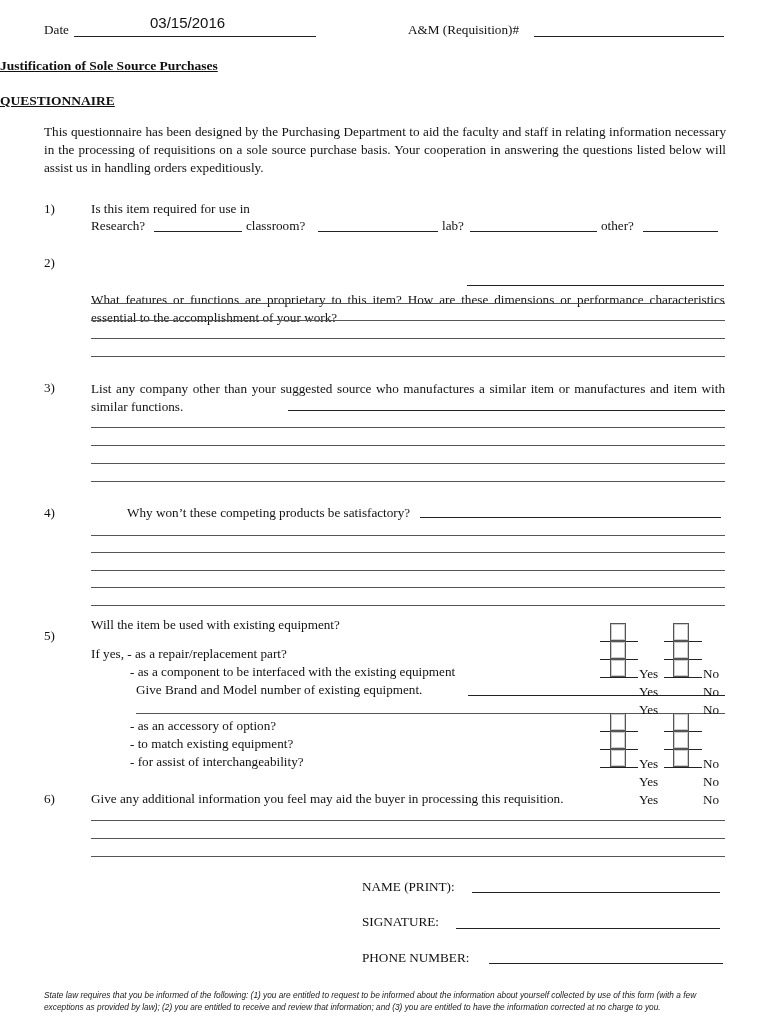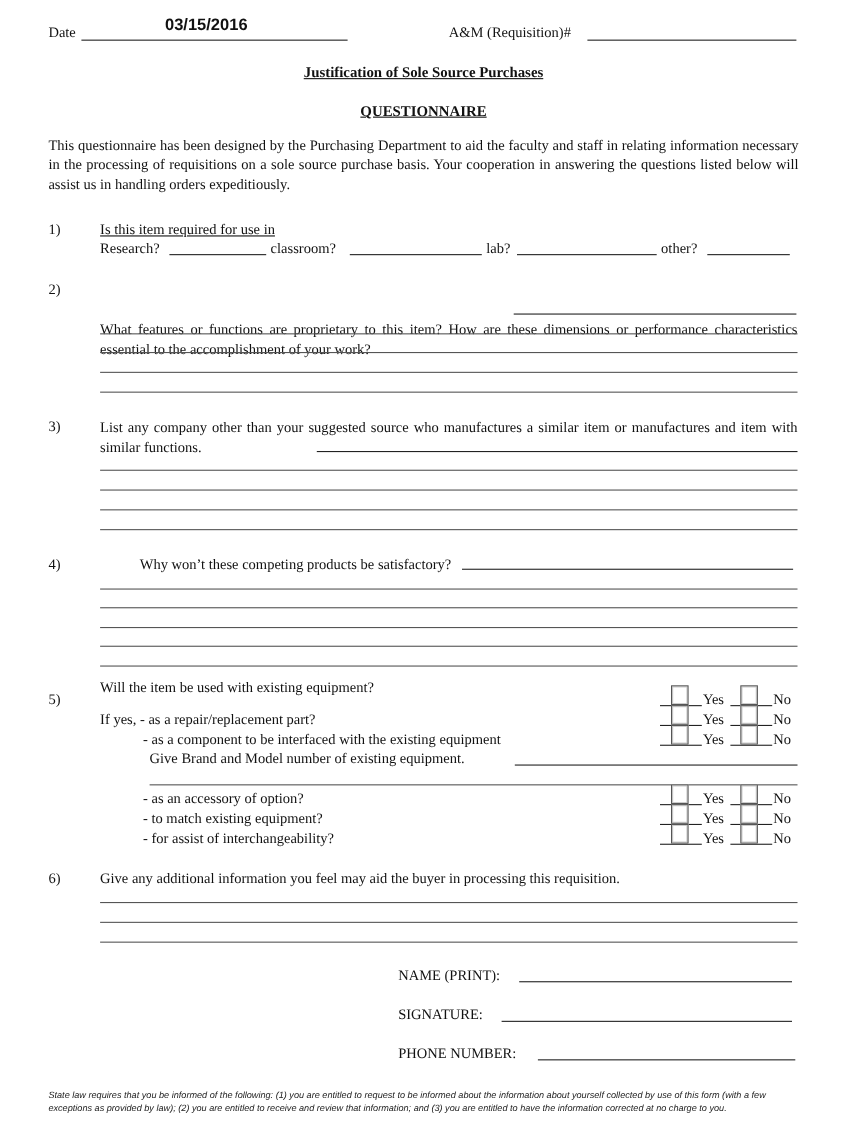--- a/index.html
+++ b/index.html
@@ -10,39 +10,39 @@
       font-size: 13.2px;
       color: #111;
       overflow: hidden;
     }
     .abs { position: absolute; white-space: nowrap; }
     .uline { position: absolute; height: 0; border-bottom: 1px solid #222; }
     .gline { position: absolute; height: 0; border-bottom: 1.5px solid #555; }
     .field-input {
       position: absolute; border: none; background: transparent;
       font-family: "Liberation Sans", "DejaVu Sans", sans-serif;
-      font-size: 15px; color: #111; outline: none; font-weight: bold;
+      font-size: 15px; color: #111; outline: none;
     }
     .title {
-      position: absolute; left: 0; width: 770px; text-align: center;
+      position: absolute; left: 0; width: 770px; 
       font-weight: bold; text-decoration: underline; font-size: 13.5px;
     }
     .para {
       position: absolute; left: 44px; width: 682px;
       text-align: justify; line-height: 18px; white-space: normal;
     }
     .num { position: absolute; left: 44px; }
     .qtext { position: absolute; left: 91px; width: 634px; line-height: 18px; white-space: normal; text-align: justify; }
     .chk {
       position: absolute; width: 16px; height: 18px;
       border: 1.5px solid #555; background: #fff;
       box-shadow: inset 0 0 0 1px #ccc;
       cursor: pointer;
     }
-    .yn { position: absolute; font-size: 13.2px; }
+    .yn { position: absolute; font-size: 13.2px; margin-top: 38px; }
     .footer {
       position: absolute; left: 44px; width: 684px; top: 990px;
       font-family: "Liberation Sans", "DejaVu Sans", sans-serif;
       font-style: italic; font-size: 8.3px; line-height: 11.5px; color: #222;
       white-space: normal;
     }
   </style>
 </head>
 <body>
 
@@ -53,21 +53,21 @@
 <span class="abs" style="left:408px;top:22px;">A&amp;M (Requisition)#</span>
 <div class="uline" style="left:534px;top:36px;width:190px;"></div>
 <input class="field-input" style="left: 536px; top: 18px; width: 186px; height: 18px;" value="">
 
 <div class="title" style="top:58px;">Justification of Sole Source Purchases</div>
 <div class="title" style="top:93px;">QUESTIONNAIRE</div>
 
 <div class="para" style="top:123px;">This questionnaire has been designed by the Purchasing Department to aid the faculty and staff in relating information necessary in the processing of requisitions on a sole source purchase basis.  Your cooperation in answering the questions listed below will assist us in handling orders expeditiously.</div>
 
 <span class="num" style="top:201px;">1)</span>
-<span class="abs" style="left:91px;top:201px;text-decoration:underline;">Is this item required for use in</span>
+<span class="abs" style="left:91px;top:201px;">Is this item required for use in</span>
 <span class="abs" style="left:91px;top:218px;">Research?</span>
 <div class="uline" style="left:154px;top:231px;width:88px;"></div>
 <span class="abs" style="left:246px;top:218px;">classroom?</span>
 <div class="uline" style="left:318px;top:231px;width:120px;"></div>
 <span class="abs" style="left:442px;top:218px;">lab?</span>
 <div class="uline" style="left:470px;top:231px;width:127px;"></div>
 <span class="abs" style="left:601px;top:218px;">other?</span>
 <div class="uline" style="left:643px;top:231px;width:75px;"></div>
 
 <span class="num" style="top:255px;">2)</span>

